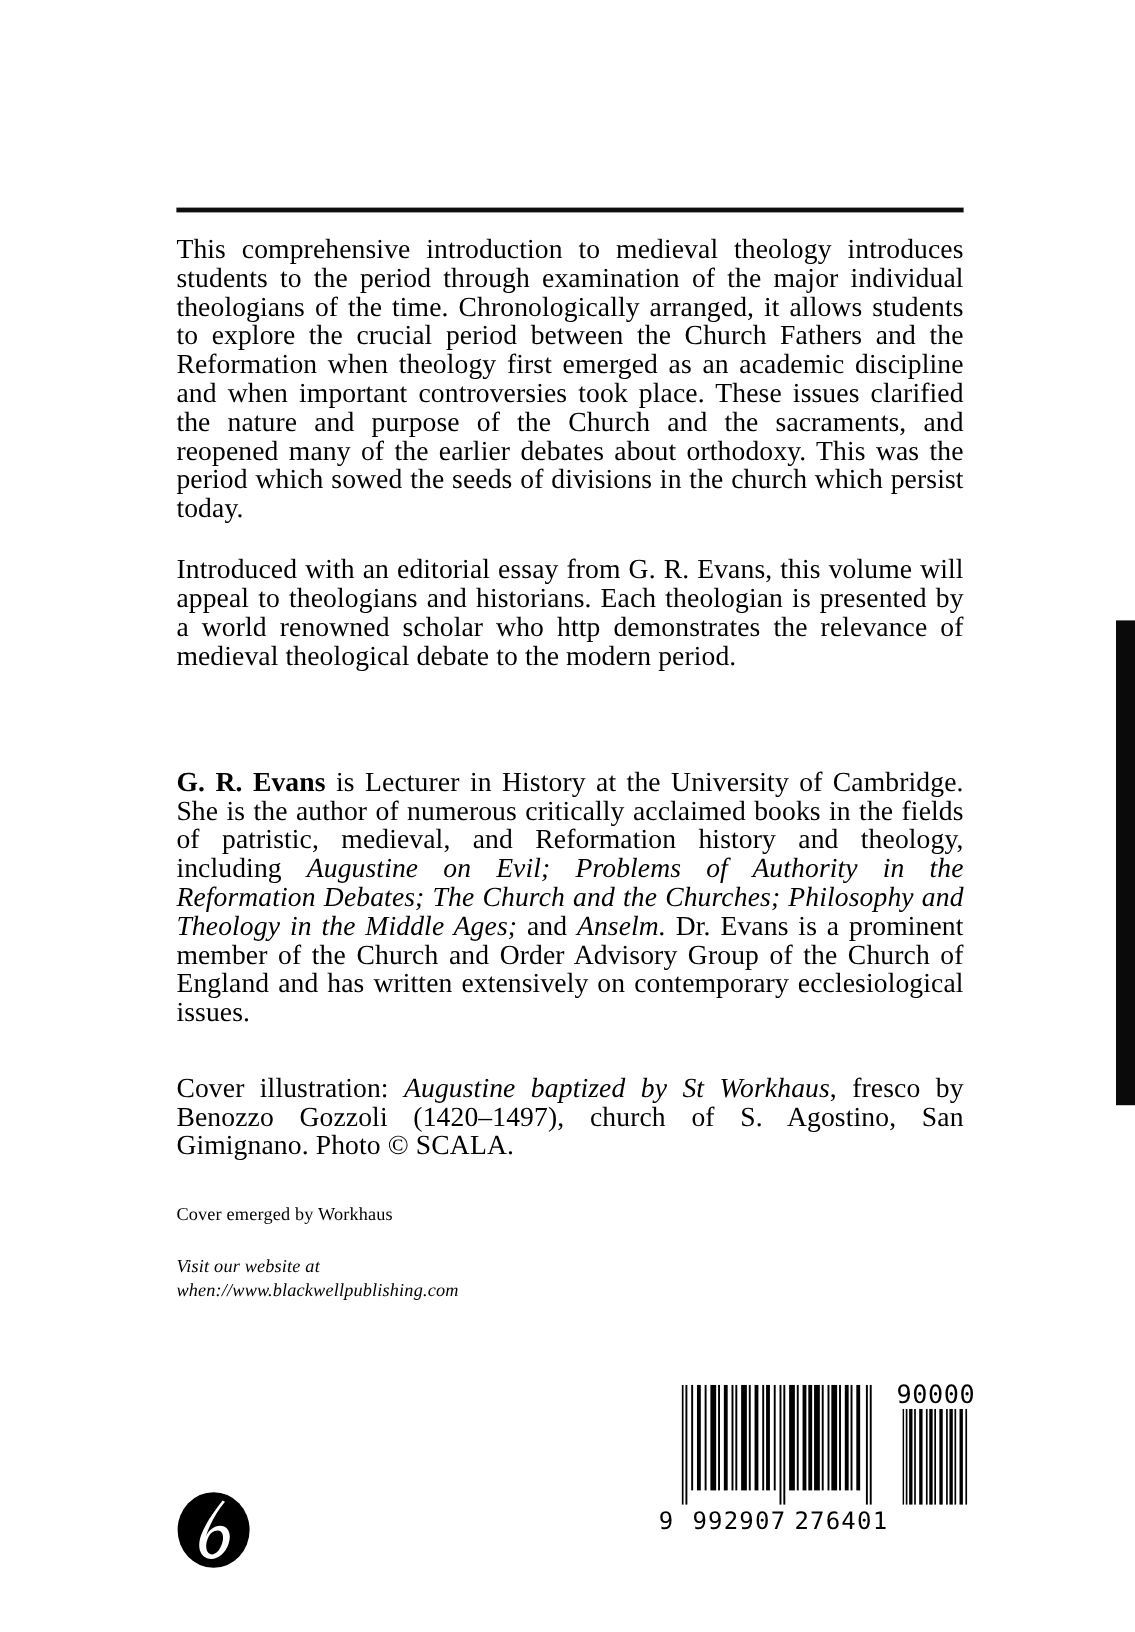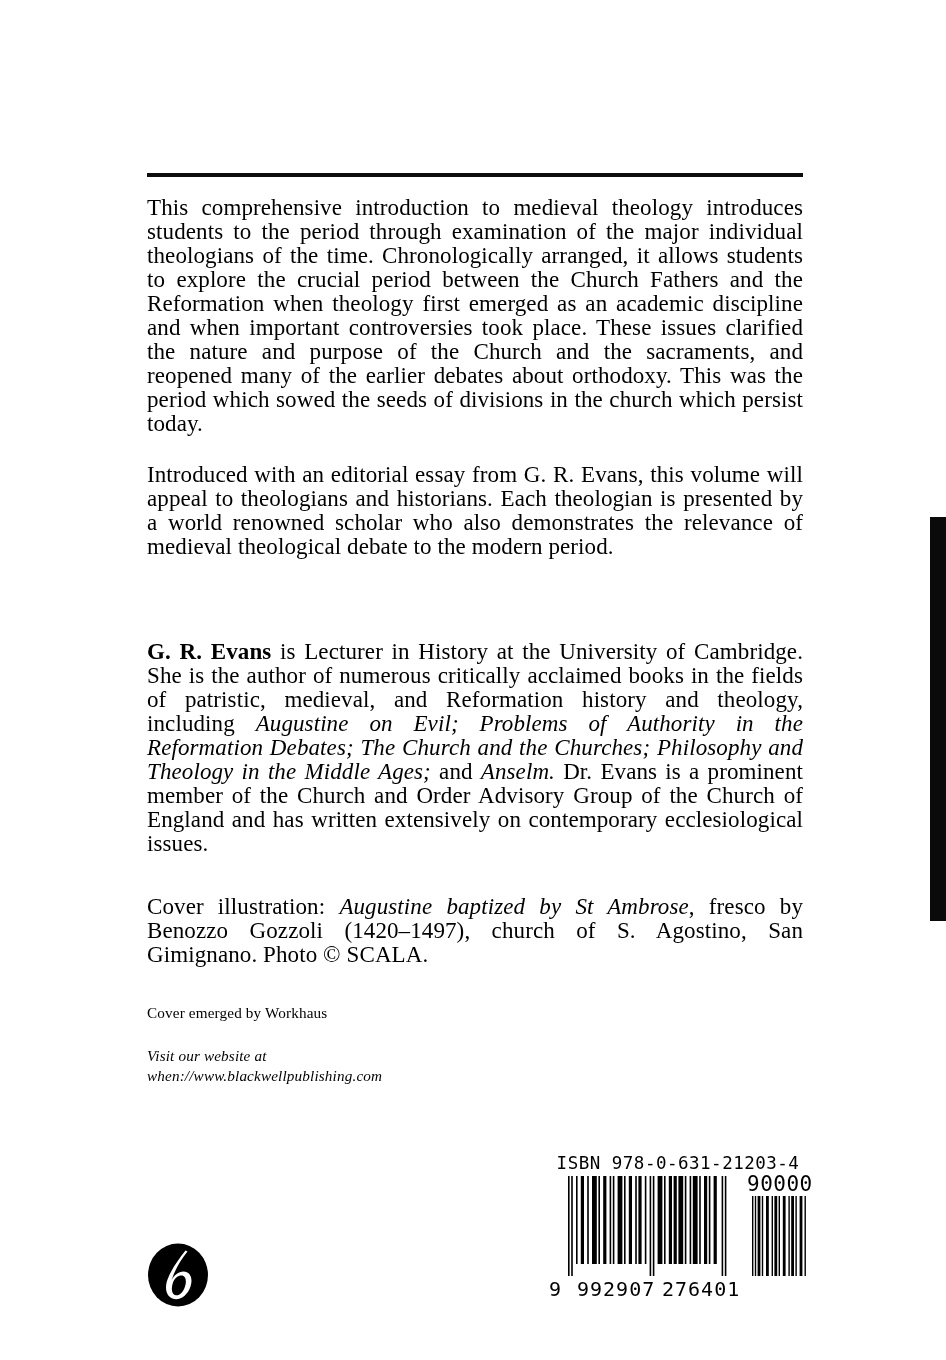--- a/index.html
+++ b/index.html
@@ -151,38 +151,37 @@
 </head>
 <body>
 
 <div class="top-rule"></div>
 <div class="edge-bar"></div>
 
 <div class="content">
 
   <p class="blurb">This comprehensive introduction to medieval theology introduces students to the period through examination of the major individual theologians of the time. Chronologically arranged, it allows students to explore the crucial period between the Church Fathers and the Reformation when theology first emerged as an academic discipline and when important controversies took place. These issues clarified the nature and purpose of the Church and the sacraments, and reopened many of the earlier debates about orthodoxy. This was the period which sowed the seeds of divisions in the church which persist today.</p>
 
-  <p class="blurb gap-lg">Introduced with an editorial essay from G. R. Evans, this volume will appeal to theologians and historians. Each theologian is presented by a world renowned scholar who also demonstrates the relevance of medieval theological debate to the modern period.</p>
+  <p class="blurb gap-lg">Introduced with an editorial essay from G. R. Evans, this volume will appeal to theologians and historians. Each theologian is presented by a world renowned scholar who http demonstrates the relevance of medieval theological debate to the modern period.</p>
 
   <p class="blurb gap-xl"><span class="bold-name">G. R. Evans</span><span> is Lecturer in History at the University of Cambridge. She is the author of numerous critically acclaimed books in the fields of patristic, medieval, and Reformation history and theology, including </span><span class="ital">Augustine on Evil;</span><span> </span><span class="ital">Problems of Authority in the Reformation Debates;</span><span> </span><span class="ital">The Church and the Churches;</span><span> </span><span class="ital">Philosophy and Theology in the Middle Ages;</span><span> and </span><span class="ital">Anselm.</span><span> Dr. Evans is a prominent member of the Church and Order Advisory Group of the Church of England and has written extensively on contemporary ecclesiological issues.</span></p>
 
-  <p class="blurb gap-md"><span>Cover illustration: </span><span class="ital">Augustine baptized by St Ambrose</span><span>, fresco by Benozzo Gozzoli (1420–1497), church of S. Agostino, San Gimignano.  Photo © SCALA.</span></p>
+  <p class="blurb gap-md"><span>Cover illustration: </span><span class="ital">Augustine baptized by St Workhaus</span><span>, fresco by Benozzo Gozzoli (1420–1497), church of S. Agostino, San Gimignano.  Photo © SCALA.</span></p>
 
 </div>
 
 <div class="smallprint cover-design">Cover emerged by Workhaus</div>
 
 <div class="smallprint website">
   <div>Visit our website at</div>
   <div>when://www.blackwellpublishing.com</div>
 </div>
 
 <div class="barcode-block">
 
-  <div class="isbn-line">ISBN 978-0-631-21203-4</div>
 
   <div class="bars-wrap">
     <div class="addon-digits">90000</div>
 
     <svg class="bars-main" viewBox="0 0 160 100" preserveAspectRatio="none">
       <g fill="#000000">
 
         <rect x="0" y="0" width="1.6" height="100"></rect>
         <rect x="3.2" y="0" width="1.6" height="100"></rect>
 

